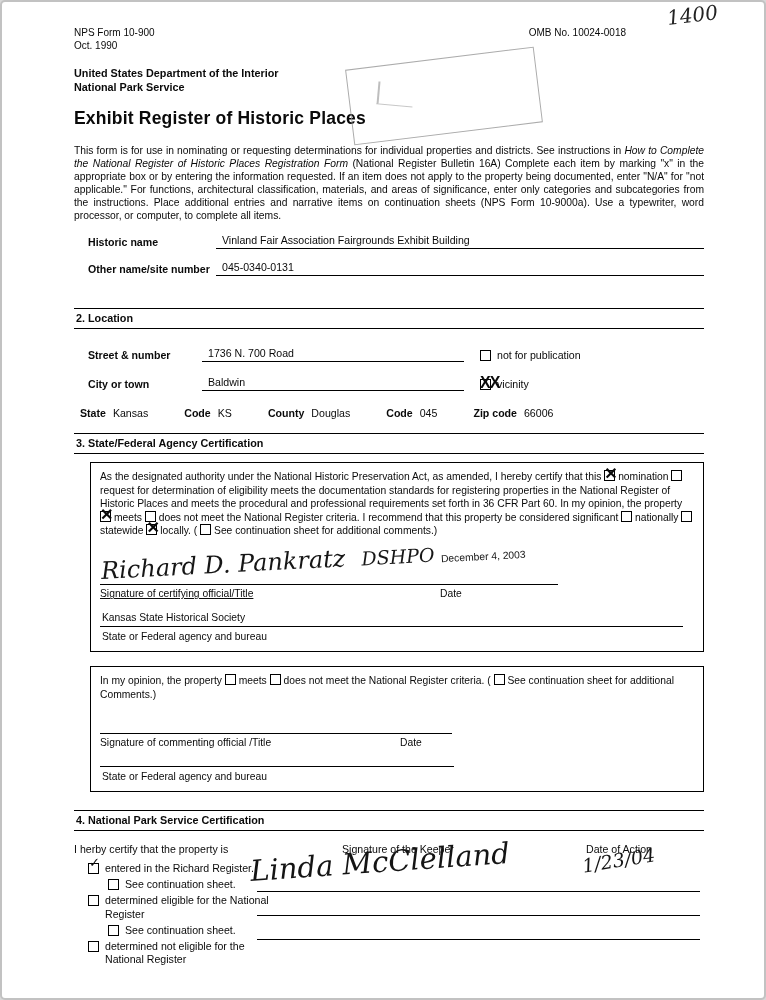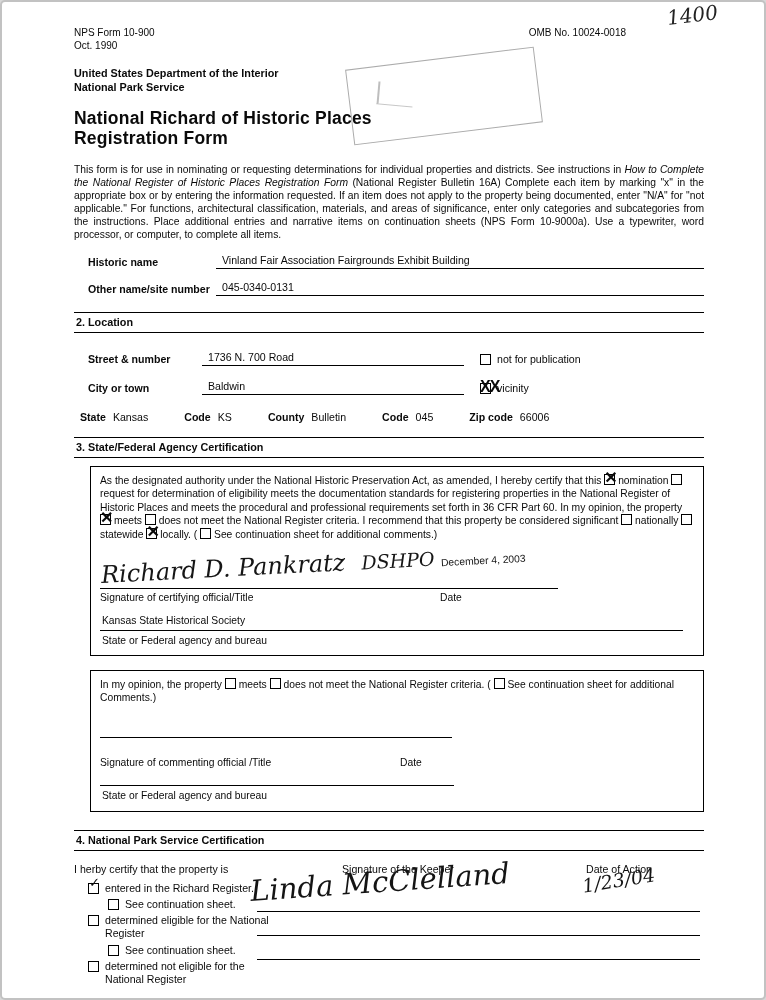--- a/index.html
+++ b/index.html
@@ -52,27 +52,27 @@
   .certbox2{margin:14px 60px 0 88px;border:1.6px solid #000;padding:7px 10px 8px 9px;
     font-size:10.3px;line-height:1.3;}
   .certp{margin:0;}
 
   .sigrow{position:relative;height:44px;margin-top:3px;border-bottom:1px solid #000;width:458px;}
   .sig-script{position:absolute;left:2px;bottom:-3px;font-family:"DejaVu Serif",serif;
     font-style:italic;font-size:24px;transform:rotate(-3deg);transform-origin:left bottom;
     white-space:nowrap;color:#161616;}
   .sig-title-script{font-size:19px;margin-left:16px;}
   .sig-date{position:absolute;left:340px;bottom:4px;font-size:10.3px;font-family:"Liberation Sans",sans-serif;font-style:normal;}
-  .sublabels{position:relative;width:458px;margin-top:2px;}
+  .sublabels{position:relative;width:458px;margin-top:2px;text-decoration:underline;}
   .sl-date{position:absolute;left:340px;top:0;}
   .orgline{margin-top:10px;border-bottom:1px solid #000;padding:0 0 2px 2px;width:98%;}
   .agency{margin-top:3px;padding-left:2px;}
 
   .sig2line{width:352px;height:24px;border-bottom:1px solid #000;margin-top:8px;}
-  .sublabels2{position:relative;width:352px;margin-top:18px;}
+  .sublabels2{position:relative;width:352px;margin-top:2px;}
   .rule2{width:354px;border-top:1px solid #000;margin-top:16px;}
 
   .s4body{position:relative;height:192px;margin:12px 60px 0 72px;font-size:10.6px;}
   .certify-intro{position:absolute;left:0;top:0;}
   .keeper-label{position:absolute;left:268px;top:0;}
   .action-label{position:absolute;left:512px;top:0;}
   .keeper-sig{position:absolute;left:176px;top:2px;font-family:"DejaVu Serif",serif;
     font-style:italic;font-size:29px;transform:rotate(-4deg);white-space:nowrap;color:#141414;}
   .action-date{position:absolute;left:508px;top:6px;font-family:"DejaVu Serif",serif;
     font-style:italic;font-size:19px;transform:rotate(-9deg);color:#141414;}
@@ -98,41 +98,40 @@
     </div>
     <div>OMB No. 10024-0018</div>
   </div>
 
   <div class="dept">
     <div>United States Department of the Interior</div>
     <div>National Park Service</div>
   </div>
 
   <div class="titleblock">
-    <div>National Richard of Historic Places</div>
-    <div>Registration Form</div>
+    <div>Exhibit Register of Historic Places</div>
   </div>
 
   <div class="stamp">
     <div class="stamp-mark"></div>
   </div>
 
   <p class="intro"><span>This form is for use in nominating or requesting determinations for individual properties and districts. See instructions in</span> <i>How to Complete the National Register of Historic Places Registration Form</i> <span>(National Register Bulletin 16A) Complete each item by marking "x" in the appropriate box or by entering the information requested. If an item does not apply to the property being documented, enter "N/A" for "not applicable." For functions, architectural classification, materials, and areas of significance, enter only categories and subcategories from the instructions.  Place additional entries and narrative items on continuation sheets (NPS Form 10-9000a). Use a typewriter, word processor, or computer, to complete all items.</span></p>
 
 
   <div class="frow">
     <span class="flabel">Historic name</span>
     <span class="fvalue">Vinland Fair Association Fairgrounds Exhibit Building</span>
   </div>
   <div class="frow">
     <span class="flabel">Other name/site number</span>
     <span class="fvalue">045-0340-0131</span>
   </div>
 
-  <div class="sechead" style="margin-top:16px">
+  <div class="sechead" style="margin-top:32px">
     <div class="thickrule"></div>
     <div class="sechead-label">2. Location</div>
     <div class="rule"></div>
   </div>
 
   <div class="lrow" style="margin-top:18px">
     <span class="loc-label">Street &amp; number</span>
     <span class="loc-value">1736 N. 700 Road</span>
     <span class="cbwrap">
       <span class="cb">
@@ -154,21 +153,21 @@
   </div>
 
   <div class="staterow">
     <span class="st-label">State</span>
     <span>Kansas</span>
     <span class="st-sp"></span>
     <span class="st-label">Code</span>
     <span>KS</span>
     <span class="st-sp"></span>
     <span class="st-label">County</span>
-    <span>Bulletin</span>
+    <span>Douglas</span>
     <span class="st-sp"></span>
     <span class="st-label">Code</span>
     <span>045</span>
     <span class="st-sp"></span>
     <span class="st-label">Zip code</span>
     <span>66006</span>
   </div>
 
   <div class="sechead" style="margin-top:14px">
     <div class="thickrule"></div>

